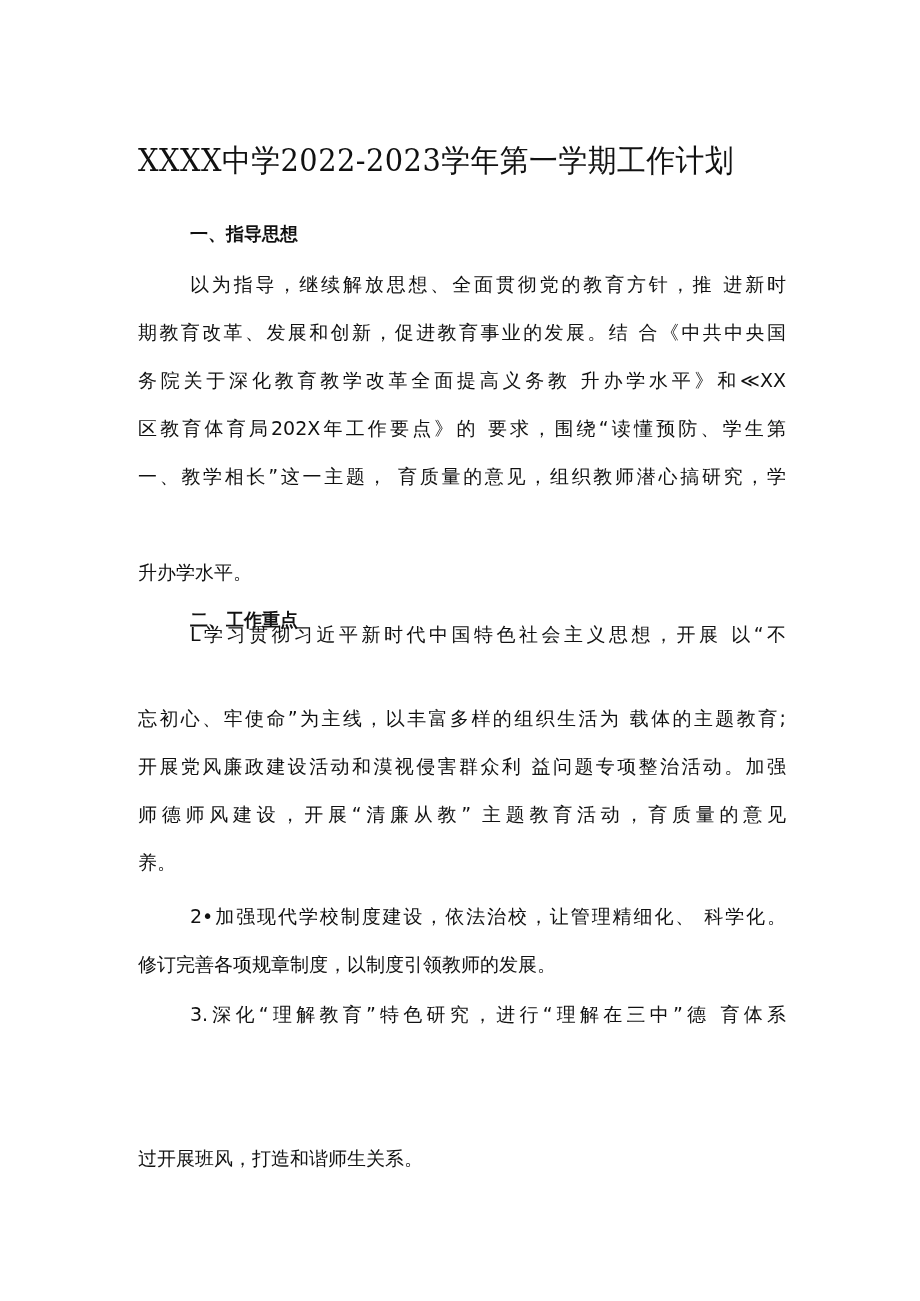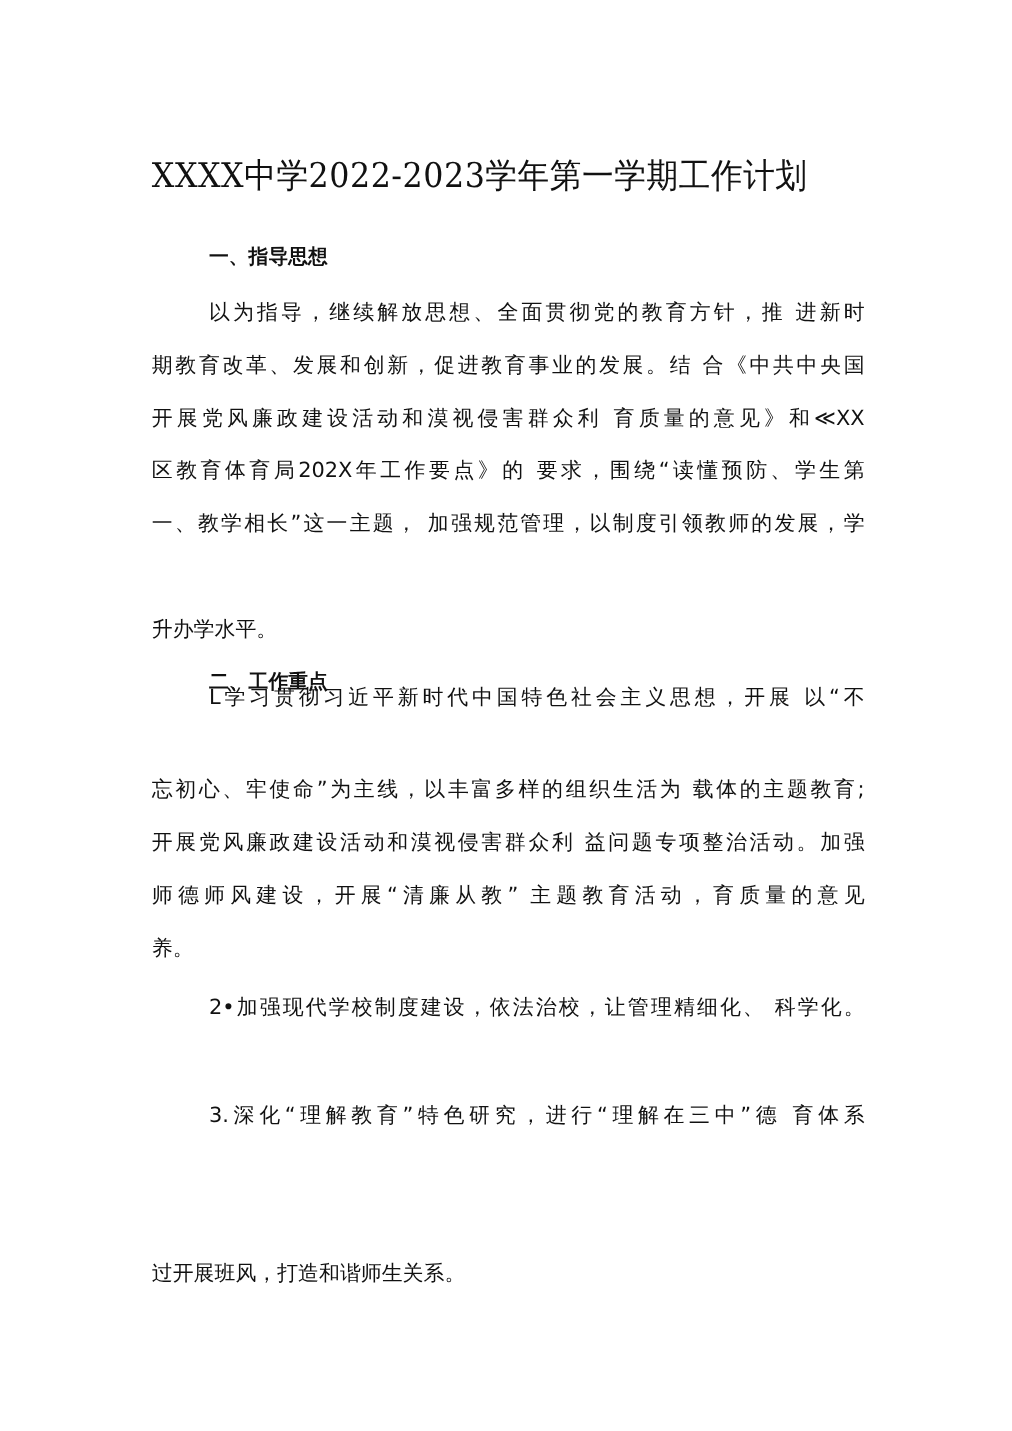--- a/index.html
+++ b/index.html
@@ -13,29 +13,30 @@
 </style>
 </head>
 <body>
 
 <div class="page">
   <div class="title">XXXX中学2022-2023学年第一学期工作计划</div>
 
   <div class="h" style="top:218px">一、指导思想</div>
   <div class="line" style="top:318px">期教育改革、发展和创新，促进教育事业的发展。结 合《中共中央国</div>
   <div class="line indent" style="top:270px">以为指导，继续解放思想、全面贯彻党的教育方针，推 进新时</div>
-  <div class="line" style="top:366px">开展党风廉政建设活动和漠视侵害群众利 育质量的意见》和≪XX</div>
+  <div class="line" style="top:366px">务院关于深化教育教学改革全面提高义务教 升办学水平》和≪XX</div>
   <div class="line" style="top:414px">区教育体育局202X年工作要点》的 要求，围绕“读懂预防、学生第</div>
-  <div class="line" style="top:462px">一、教学相长”这一主题， 加强规范管理，以制度引领教师的发展，学</div>
+  <div class="line" style="top:462px">一、教学相长”这一主题， 育质量的意见，组织教师潜心搞研究，学</div>
   <div class="line last" style="top:558px">升办学水平。</div>
 
   <div class="h" style="top:604px">二、工作重点</div>
   <div class="line indent" style="top:620px">L学习贯彻习近平新时代中国特色社会主义思想，开展 以“不</div>
   <div class="line" style="top:704px">忘初心、牢使命”为主线，以丰富多样的组织生活为 载体的主题教育;</div>
   <div class="line" style="top:752px">开展党风廉政建设活动和漠视侵害群众利 益问题专项整治活动。加强</div>
   <div class="line" style="top:800px">师德师风建设，开展“清廉从教”   主题教育活动，育质量的意见</div>
   <div class="line last" style="top:848px">养。</div>
 
   <div class="line indent" style="top:902px">2•加强现代学校制度建设，依法治校，让管理精细化、 科学化。</div>
+  <div class="line last" style="top:950px">修订完善各项规章制度，以制度引领教师的发展。</div>
 
   <div class="line indent" style="top:1000px">3.深化“理解教育”特色研究，进行“理解在三中”德 育体系</div>
   <div class="line last" style="top:1144px">过开展班风，打造和谐师生关系。</div>
 </div>
 
 </body></html>

